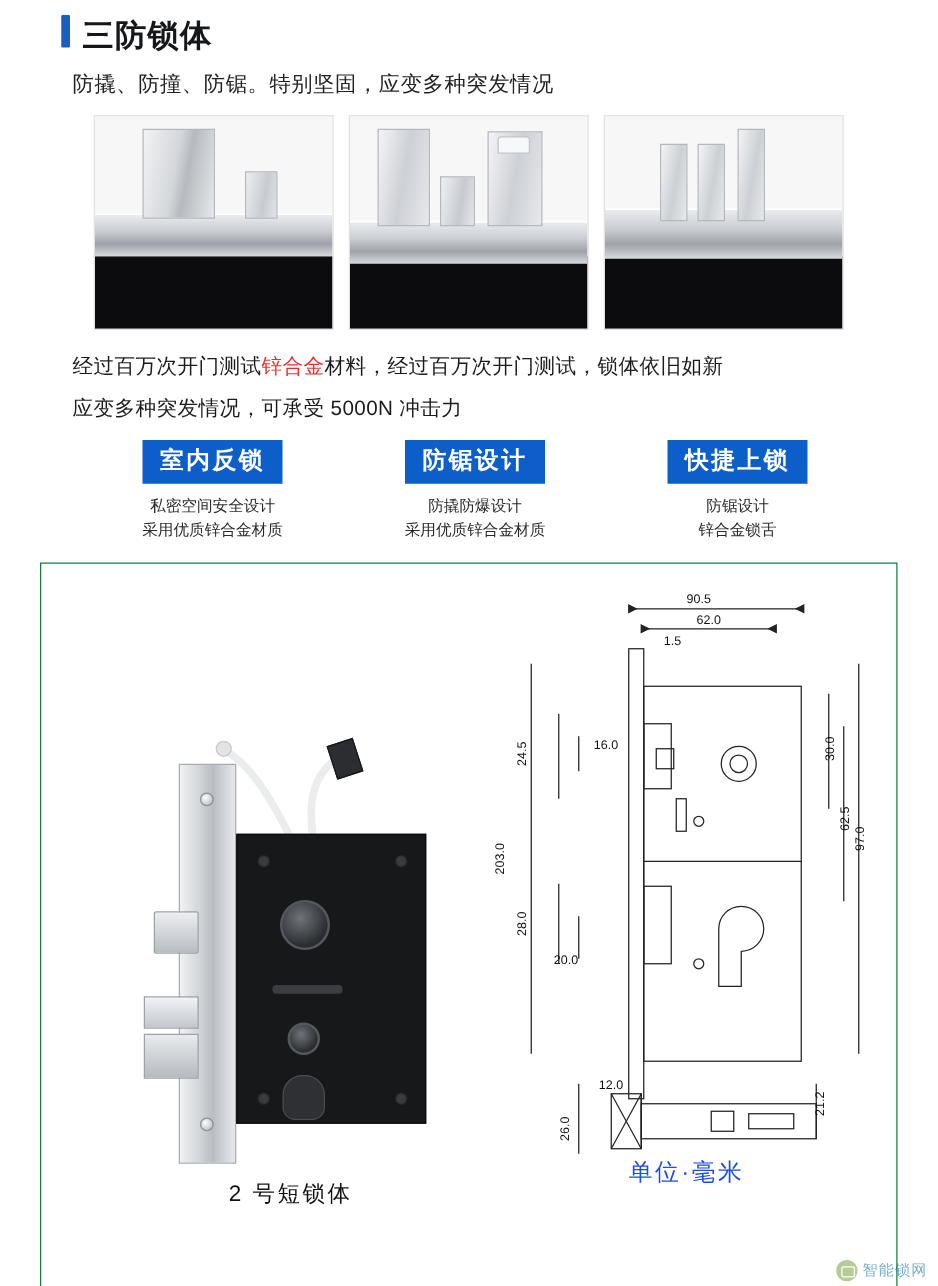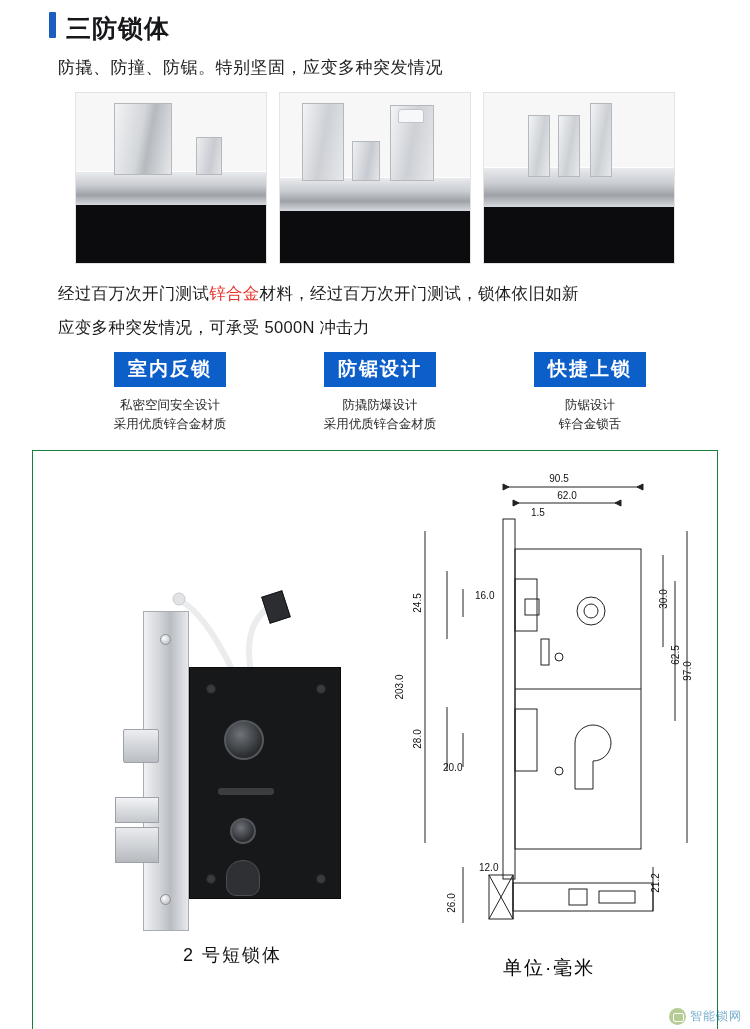--- a/index.html
+++ b/index.html
@@ -285,24 +285,24 @@
 
   .caption-left {
     position: absolute;
     left: 150px; top: 492px;
     font-size: 18px;
     letter-spacing: 2px;
     color: #111;
   }
   .caption-right {
     position: absolute;
-    left: 470px; top: 504px;
+    left: 470px; top: 474px;
     font-size: 19px;
     letter-spacing: 2px;
-    color: #000000;
+    color: #1d4ed8;
   }
 
   
   .tech {
     position: absolute;
     left: 330px; top: 20px;
   }
 
   
   .watermark {

